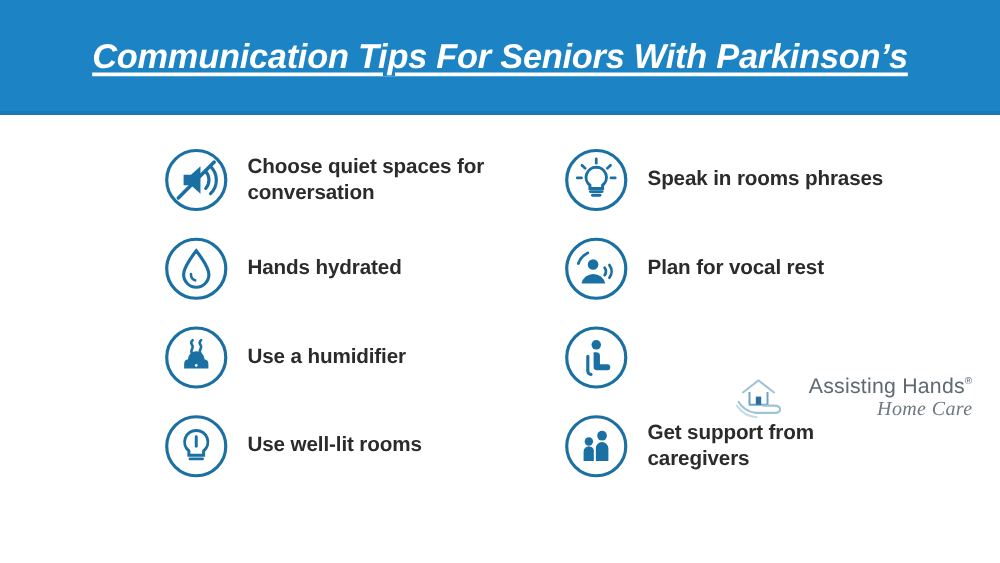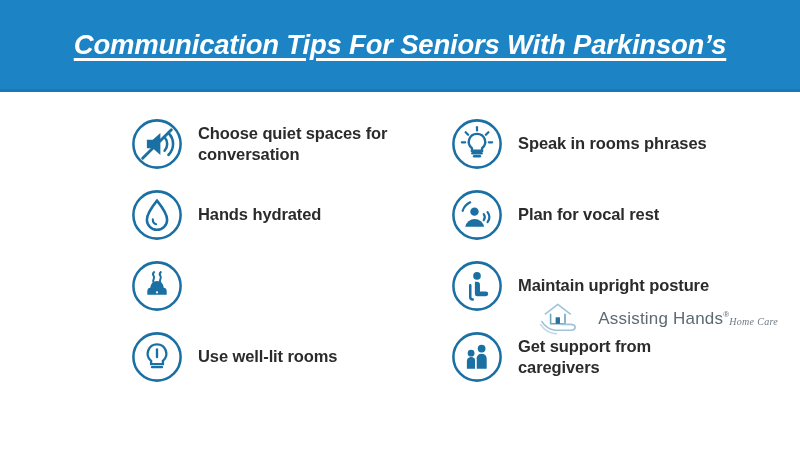--- a/index.html
+++ b/index.html
@@ -91,38 +91,38 @@
     align-items: center;
     gap: 7px;
   }
   .logo-mark {
     width: 52px;
     height: 36px;
     display: block;
   }
   .logo-text {
     display: flex;
-    flex-direction: row;
+    flex-direction: column;
     align-items: flex-start;
     line-height: 1;
   }
   .logo-name {
     font-size: 17px;
     color: #5d6a72;
     font-family: "Liberation Sans", sans-serif;
     letter-spacing: 0.2px;
     position: relative;
   }
   .logo-reg {
     font-size: 8px;
     vertical-align: super;
     color: #5d6a72;
   }
   .logo-tag {
-    font-size: 10px;
+    font-size: 16px;
     font-style: italic;
     color: #6d7981;
     font-family: "Liberation Serif", serif;
     align-self: flex-end;
     margin-top: 3px;
     letter-spacing: 0.3px;
   }
 </style>
 </head>
 <body>
@@ -184,30 +184,30 @@
 
     <div class="tip">
       <svg class="tip-icon" viewBox="0 0 64 64">
         <circle cx="32" cy="32" r="28" fill="none" stroke="#1a6fa3" stroke-width="3"></circle>
         <path d="M36 32 v-9 h-4 v9 h4 z" fill="none" stroke="none"></path>
         <path d="M40 34 a8 8 0 0 0 -16 0 q-3.5 0 -3.5 4.5 v4 h23 v-4 q0 -4.5 -3.5 -4.5 z" fill="#1a6fa3"></path>
         <circle cx="32" cy="39.5" r="1.3" fill="#ffffff"></circle>
         <path d="M28 28 c-2.5 -3 2.5 -5 0 -8 c-1.6 -2 -0.5 -3.5 0.6 -4.5" fill="none" stroke="#1a6fa3" stroke-width="2.4" stroke-linecap="round"></path>
         <path d="M36 28 c-2.5 -3 2.5 -5 0 -8 c-1.6 -2 -0.5 -3.5 0.6 -4.5" fill="none" stroke="#1a6fa3" stroke-width="2.4" stroke-linecap="round"></path>
       </svg>
+      <div class="tip-label">Use a humidifier</div>
     </div>
 
     <div class="tip">
       <svg class="tip-icon" viewBox="0 0 64 64">
         <circle cx="32" cy="32" r="28" fill="none" stroke="#1a6fa3" stroke-width="3"></circle>
         <circle cx="32" cy="20" r="4.5" fill="#1a6fa3"></circle>
         <path d="M28 27 h4 a3.5 3.5 0 0 1 3.5 3.5 v8 h7 a2.8 2.8 0 0 1 0 5.6 h-10 a3 3 0 0 1 -3 -3 v-14 z" fill="#1a6fa3"></path>
         <path d="M24 31 v14 a3 3 0 0 0 3 3" fill="none" stroke="#1a6fa3" stroke-width="3" stroke-linecap="round"></path>
       </svg>
-      <div class="tip-label">Maintain upright posture</div>
     </div>
 
     <div class="tip">
       <svg class="tip-icon" viewBox="0 0 64 64">
         <circle cx="32" cy="32" r="28" fill="none" stroke="#1a6fa3" stroke-width="3"></circle>
         <path d="M32 17 a11 11 0 0 1 7 19.5 v4 h-14 v-4 a11 11 0 0 1 7 -19.5 z" fill="none" stroke="#1a6fa3" stroke-width="2.8"></path>
         <line x1="26" y1="44" x2="38" y2="44" stroke="#1a6fa3" stroke-width="2.6" stroke-linecap="round"></line>
         <line x1="32" y1="23" x2="32" y2="32" stroke="#1a6fa3" stroke-width="2.8" stroke-linecap="round"></line>
       </svg>
       <div class="tip-label">Use well-lit rooms</div>

